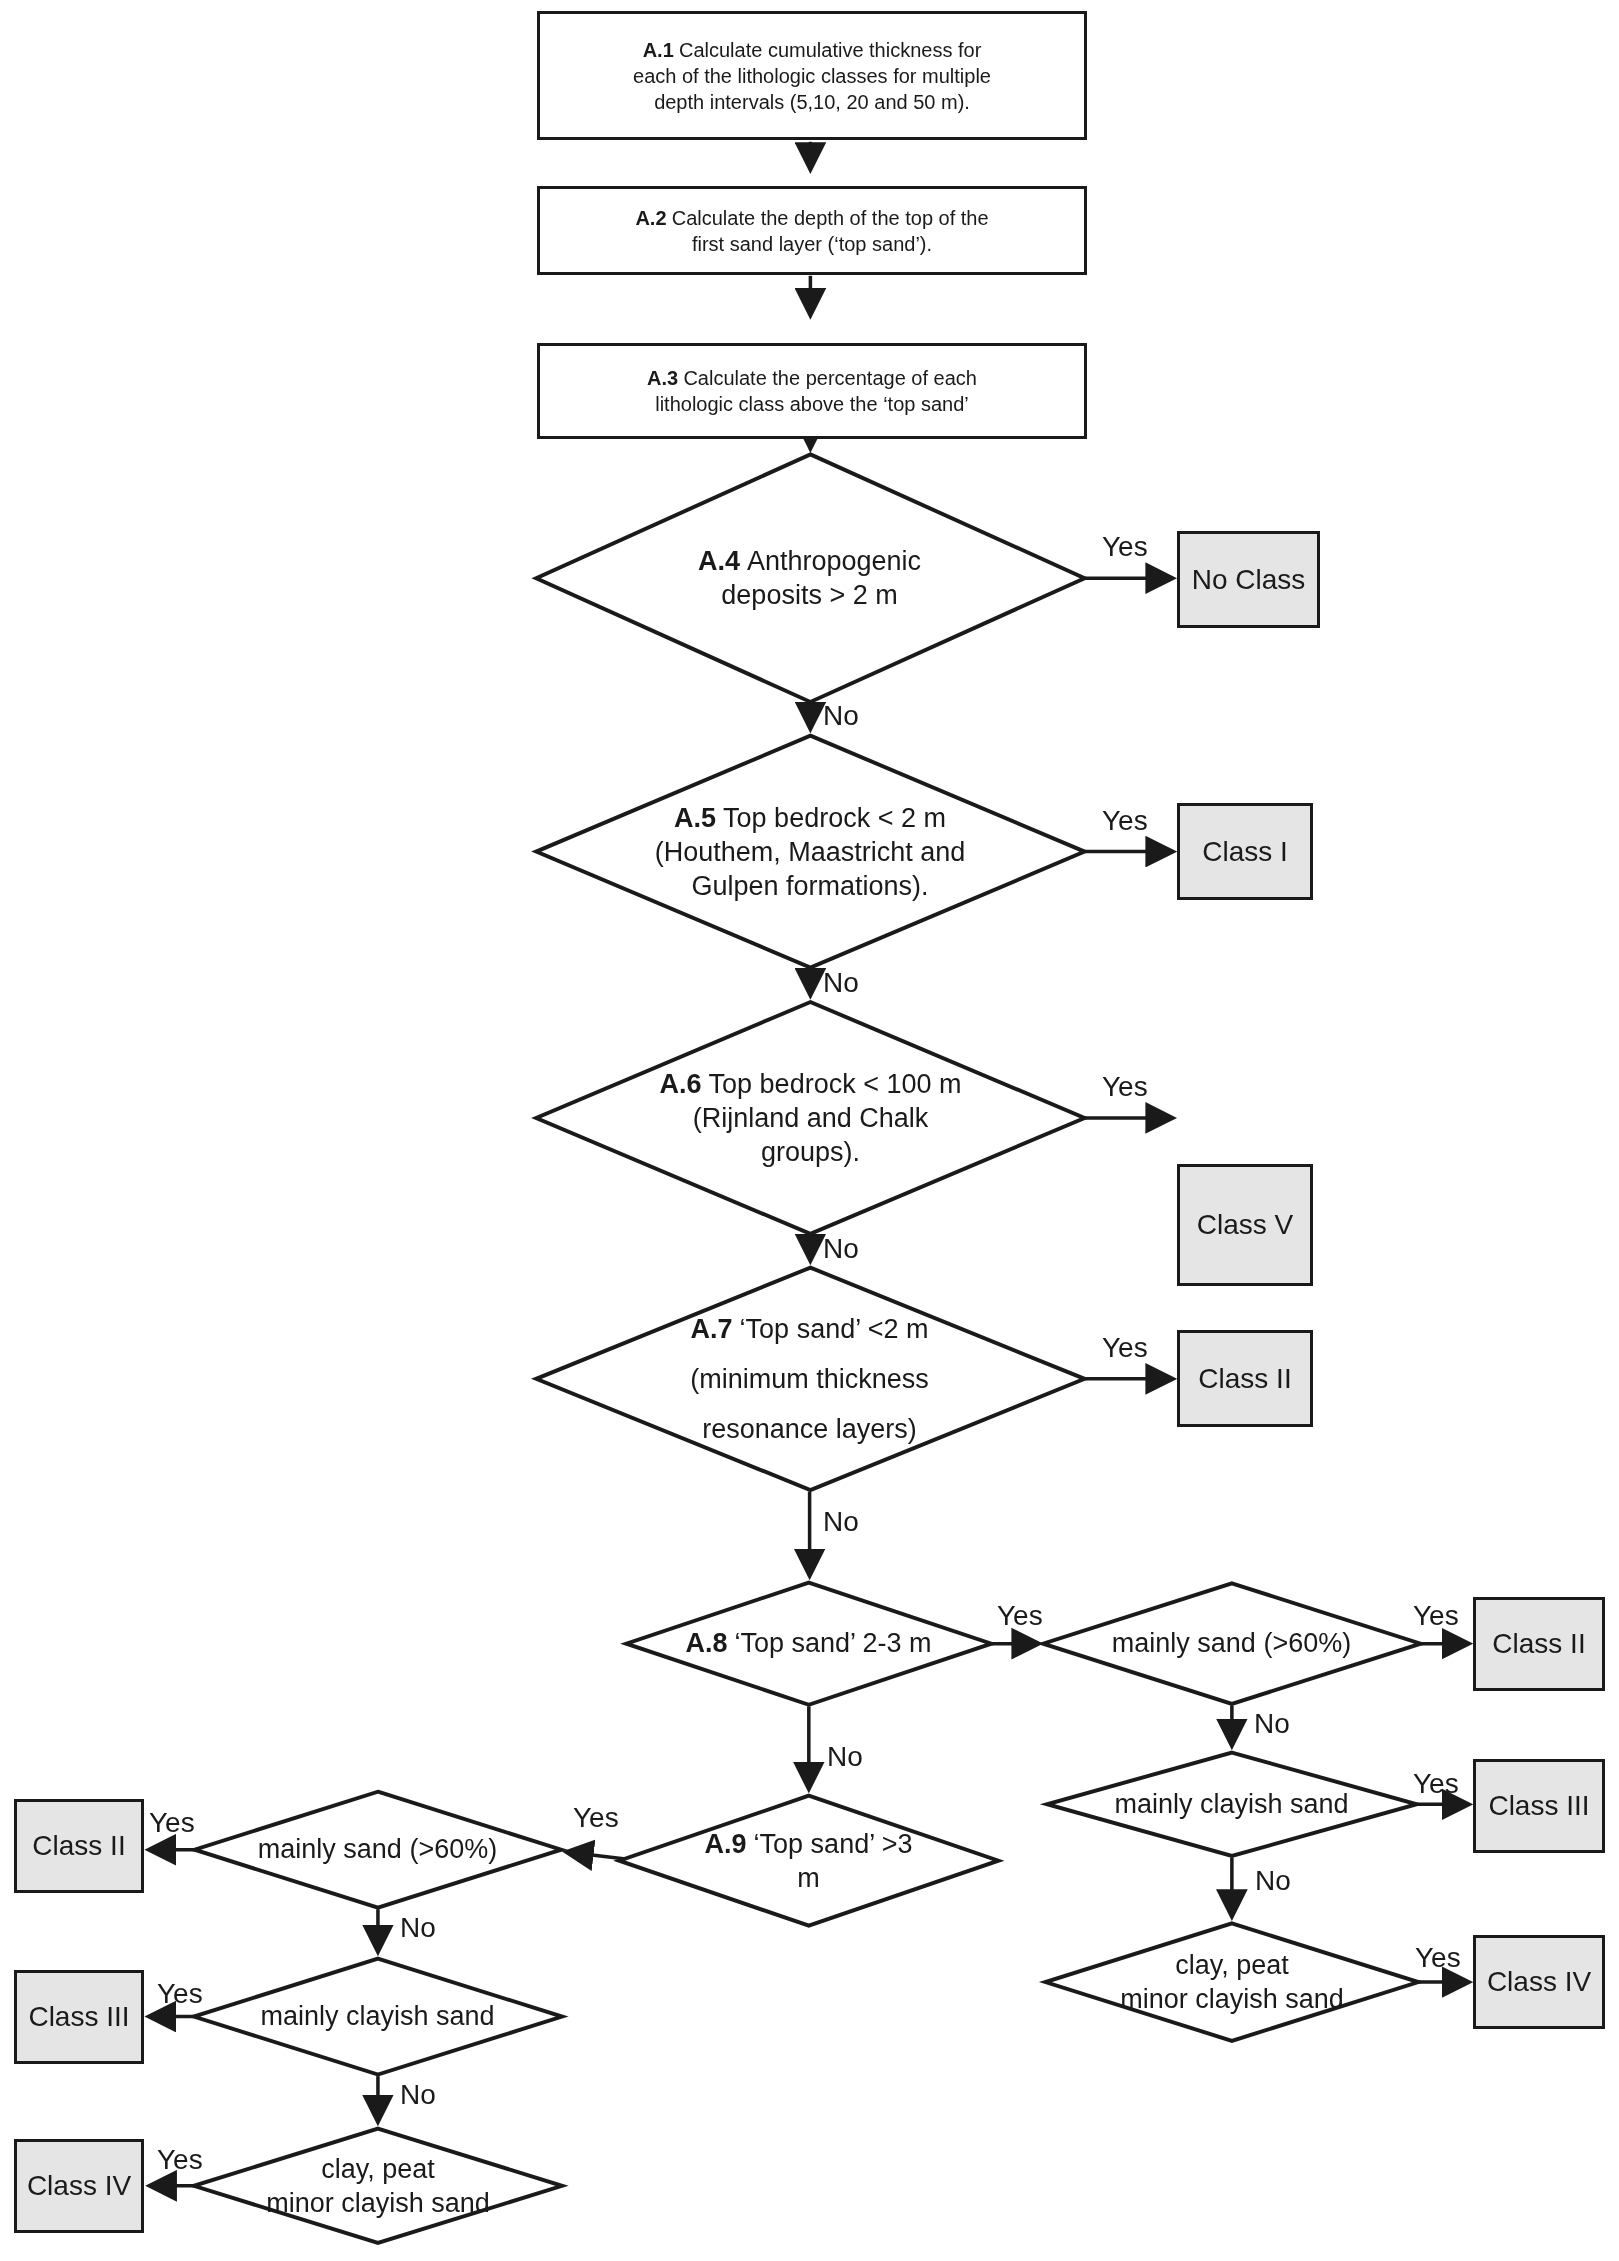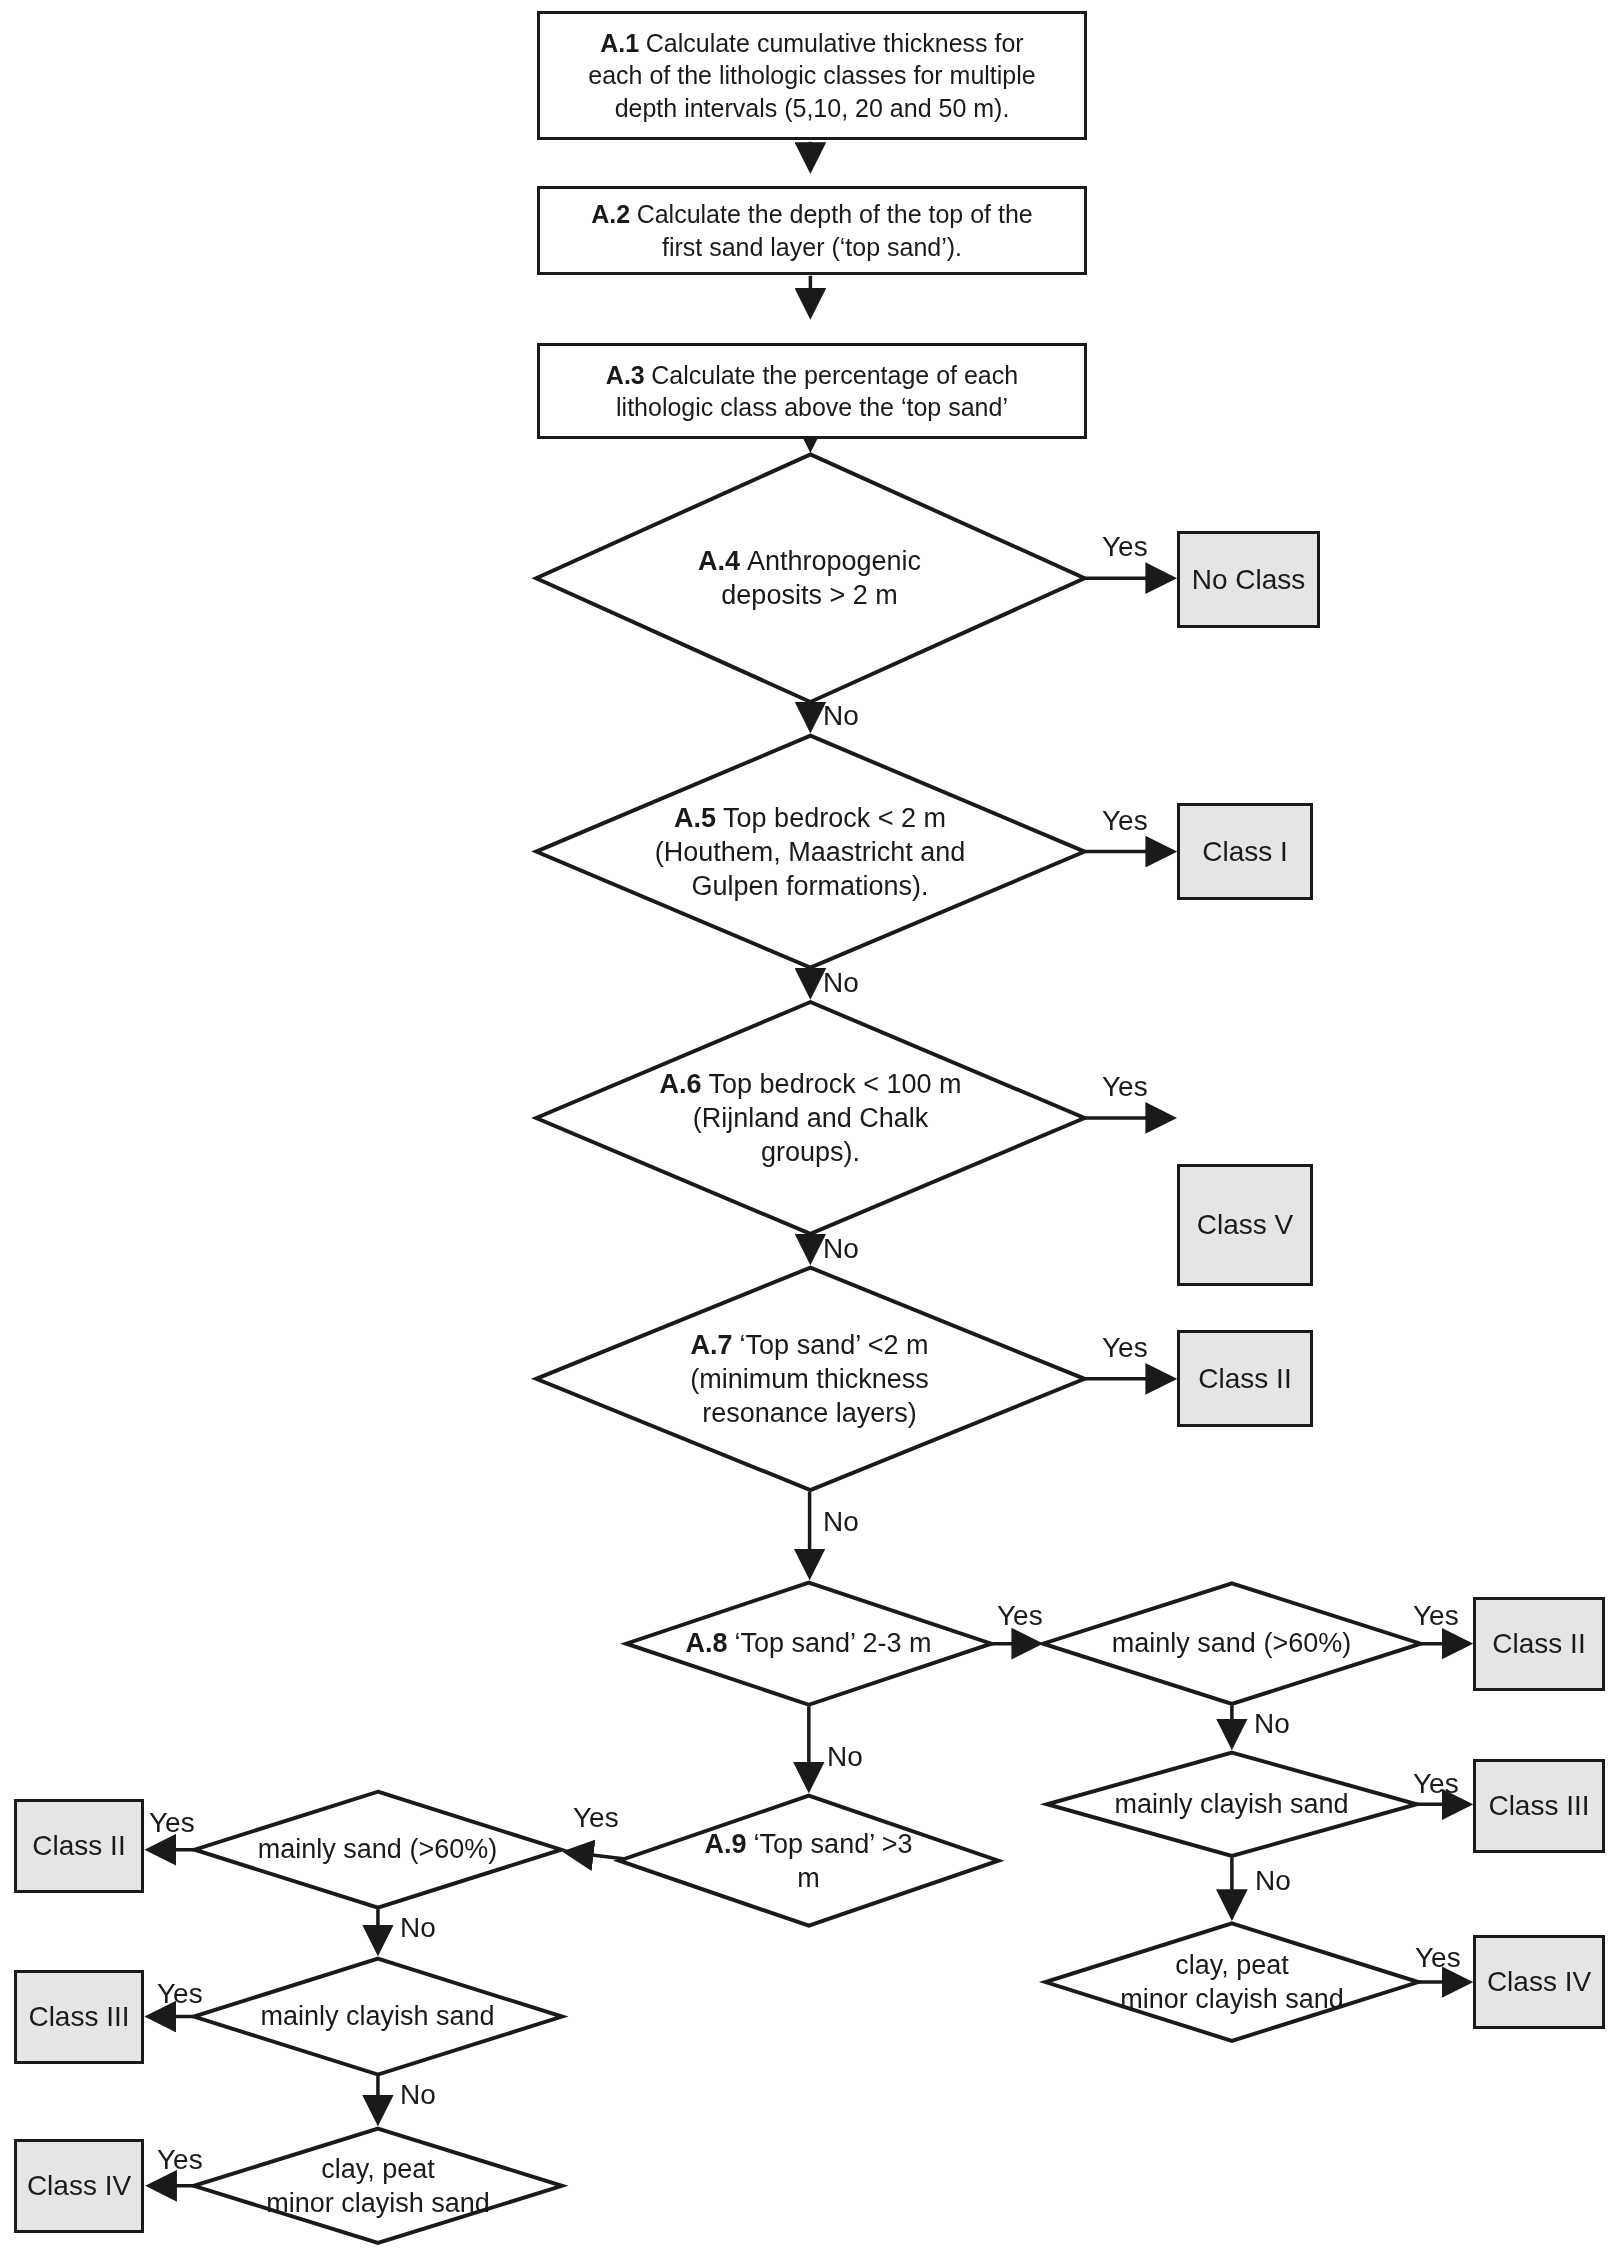--- a/index.html
+++ b/index.html
@@ -1,21 +1,21 @@
 <!DOCTYPE html>
 <html style="font-size:12.5px"><head>
 <meta charset="utf-8">
 <style>
   html, body { margin:0; padding:0; background:#ffffff; }
   body { width:1620px; height:2261px; font-family:"Liberation Sans", sans-serif; color:#1a1a1a; }
   .stage { position:relative; width:1620px; height:2261px; background:#ffffff; overflow:hidden; }
   svg.wires { position:absolute; left:0; top:0; width:1620px; height:2261px; }
   .node { position:absolute; box-sizing:border-box; display:flex; flex-direction:column;
           align-items:center; justify-content:center; text-align:center; }
-  .proc { border:3.9px solid #1a1a1a; background:#ffffff; font-size:25px; line-height:1.30; }
+  .proc { border:3.9px solid #1a1a1a; background:#ffffff; font-size:20px; line-height:1.30; }
   .term { border:3.9px solid #1a1a1a; background:#e5e5e5; font-size:28px; }
   .dtext { font-size:27px; line-height:1.26; background:transparent; }
   .line { white-space:nowrap; }
   .code { font-weight:700; margin-right:0.26em; }
   .lbl { position:absolute; font-size:28px; white-space:nowrap;text-align:right; }
 </style>
 </head>
 <body>
 
 <div class="stage">
@@ -99,21 +99,21 @@
     <div class="line">(Houthem, Maastricht and</div>
     <div class="line">Gulpen formations).</div>
   </div>
 
   <div class="node dtext" style="left:638px; top:1050px; width:345px; height:136px;">
     <div class="line"><b class="code">A.6</b><span>Top bedrock &lt; 100 m</span></div>
     <div class="line">(Rijnland and Chalk</div>
     <div class="line">groups).</div>
   </div>
 
-  <div class="node dtext" style="left:653px; top:1311px; width:313px; height:136px;">
+  <div class="node dtext" style="left:653px; top:1311px; width:313px; height:136px;gap:16px;">
     <div class="line"><b class="code">A.7</b><span>‘Top sand’ &lt;2 m</span></div>
     <div class="line">(minimum thickness</div>
     <div class="line">resonance layers)</div>
   </div>
 
   <div class="node dtext" style="left:652px; top:1617px; width:313px; height:53px;text-align:right;">
     <div class="line"><b class="code">A.8</b><span>‘Top sand’ 2-3 m</span></div>
   </div>
 
   <div class="node dtext" style="left:691px; top:1818px; width:235px; height:86px;">

